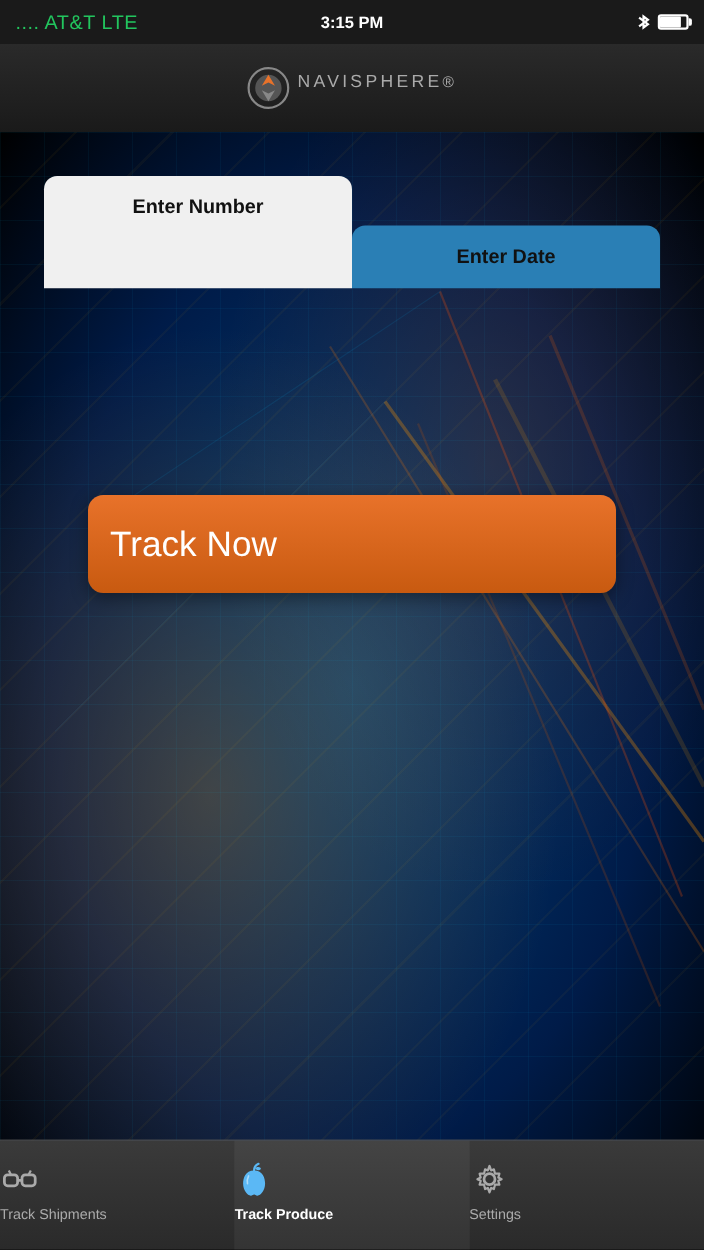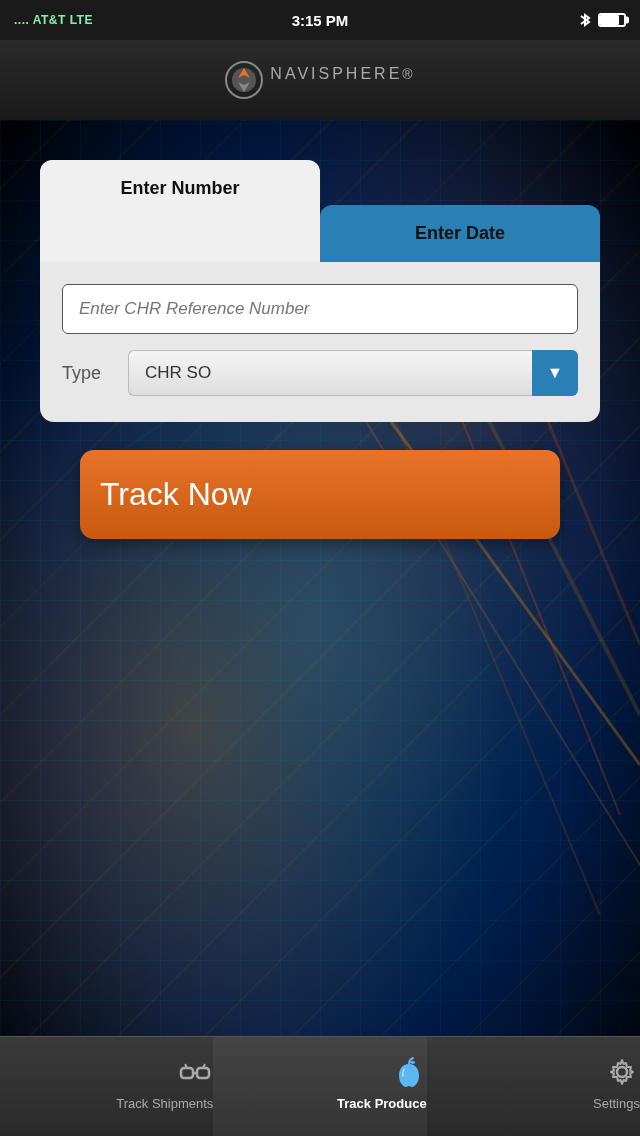--- a/index.html
+++ b/index.html
@@ -20,23 +20,23 @@
       height: 40px;
       background: #1a1a1a;
       display: flex;
       align-items: center;
       justify-content: space-between;
       padding: 0 14px;
       position: relative;
       z-index: 10;
     }
     .status-left {
-      font-size: 12px;
-      color: #86efac;
-      font-weight: 700;
+      font-size: 18px;
+      color: #22c55e;
+      font-weight: 400;
       letter-spacing: 0.5px;
     }
     .status-center {
       font-size: 15px;
       color: #fff;
       font-weight: 600;
       position: absolute;
       left: 50%;
       transform: translateX(-50%);
     }
@@ -272,21 +272,21 @@
       background: linear-gradient(180deg, #3a3a3a 0%, #2a2a2a 100%);
       display: flex;
       border-top: 1px solid #555;
       z-index: 10;
     }
 
     .tab-bar-item {
       flex: 1;
       display: flex;
       flex-direction: column;
-      align-items: flex-end;
+      align-items: flex-start;
       justify-content: center;
       gap: 6px;
       cursor: pointer;
       padding-bottom: 8px;
     }
     .tab-bar-item.active-tab {
       background: rgba(255,255,255,0.05);
     }
 
     .tab-bar-label {
@@ -358,30 +358,20 @@
 
     <line x1="100" y1="300" x2="400" y2="100" stroke="rgba(0,200,255,0.1)" stroke-width="1"></line>
     <line x1="50" y1="500" x2="350" y2="200" stroke="rgba(0,150,255,0.08)" stroke-width="1"></line>
   </svg>
 
   <div class="tab-panel">
     <div class="tabs-header">
       <div class="tab-btn active">Enter Number</div>
       <div class="tab-btn inactive">Enter Date</div>
     </div>
-    <div class="tab-body">
-      <input type="text" class="reference-input" placeholder="Enter CHR Reference Number" style="">
-      <div class="type-row">
-        <span class="type-label">Type</span>
-        <div class="type-select-wrapper">
-          <div class="type-select-display">CHR SO</div>
-          <div class="type-select-arrow"></div>
-        </div>
-      </div>
-    </div>
   </div>
 
   <div class="track-now-btn">Track Now</div>
 </div>
 
 <div id="tab-bar">
 
   <div class="tab-bar-item">
     <svg class="icon-svg" viewBox="0 0 36 36">
       <rect x="4" y="14" width="12" height="10" rx="3" fill="none" stroke="#aaa" stroke-width="2.5"></rect>

